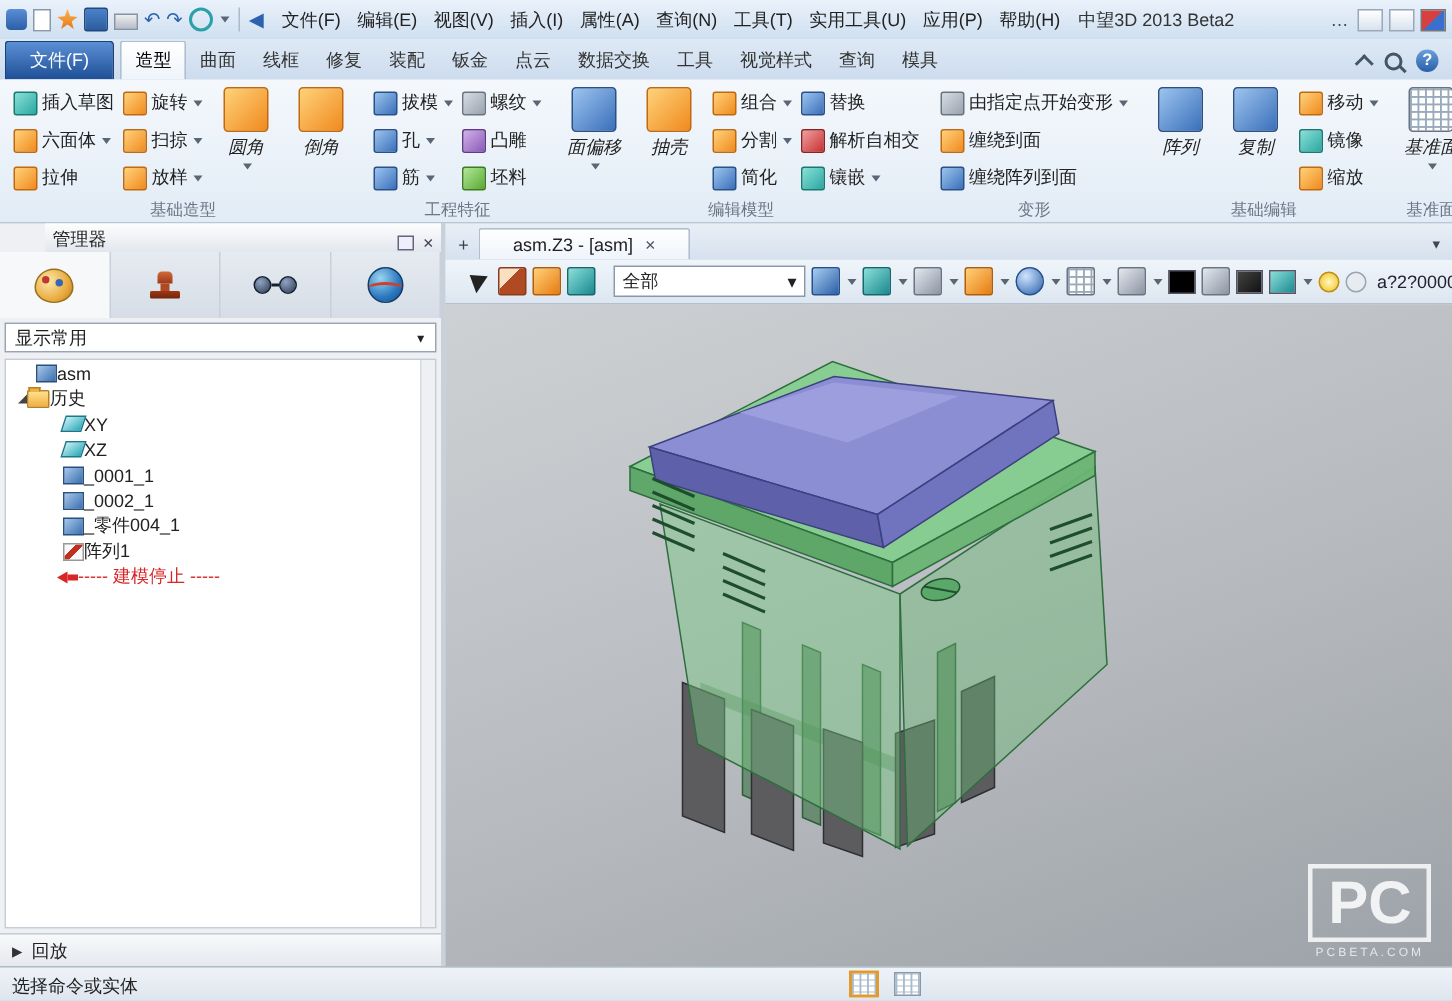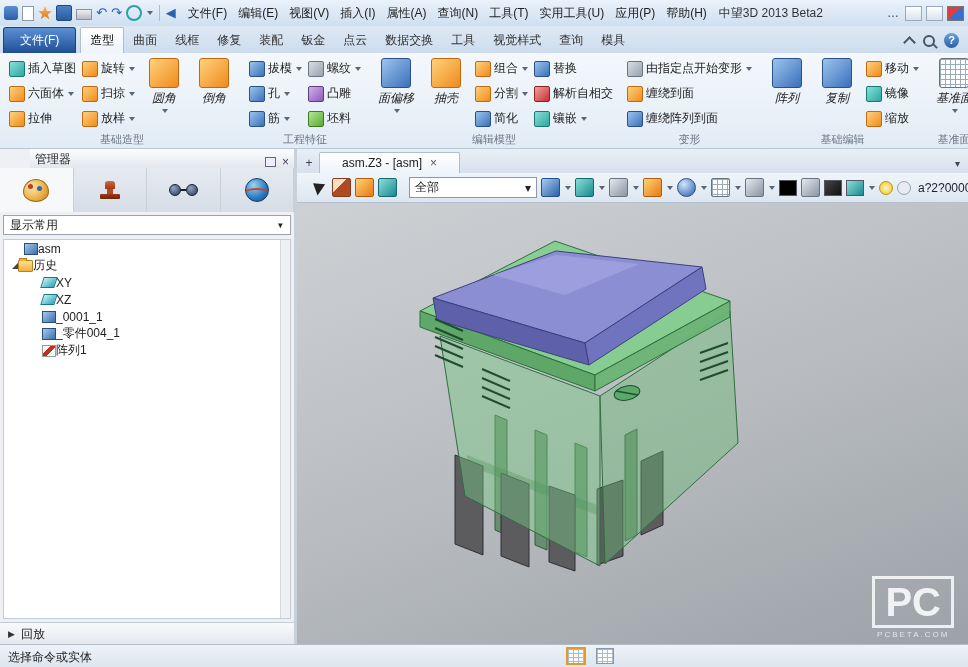--- a/index.html
+++ b/index.html
@@ -442,25 +442,36 @@
     <div class="trow" style="padding-left:38px">
       <span class="ti ti-plane"></span>
       <span class="tlabel">XZ</span>
     </div>
     <div class="trow" style="padding-left:38px">
       <span class="ti ti-asm"></span>
       <span class="tlabel">_0001_1</span>
     </div>
     <div class="trow" style="padding-left:38px">
       <span class="ti ti-asm"></span>
+      <span class="tlabel">_0002_1</span>
+    </div>
+    <div class="trow" style="padding-left:38px">
+      <span class="ti ti-asm"></span>
       <span class="tlabel">_零件004_1</span>
     </div>
     <div class="trow" style="padding-left:38px">
       <span class="ti ti-pattern"></span>
       <span class="tlabel">阵列1</span>
+    </div>
+    <div class="trow red" style="padding-left:30px">
+      <span class="ti ti-stop-wrap">
+          <span class="stop-tri"></span>
+          <span class="stop-bar"></span>
+        </span>
+      <span class="tlabel">----- 建模停止 -----</span>
     </div>
     <div class="mtree-scroll"></div>
   </div>
   <div class="mreplay">
     <span class="play">▶</span>
     <span>回放</span>
   </div>
 </div>
 <div class="splitter"></div>
 

